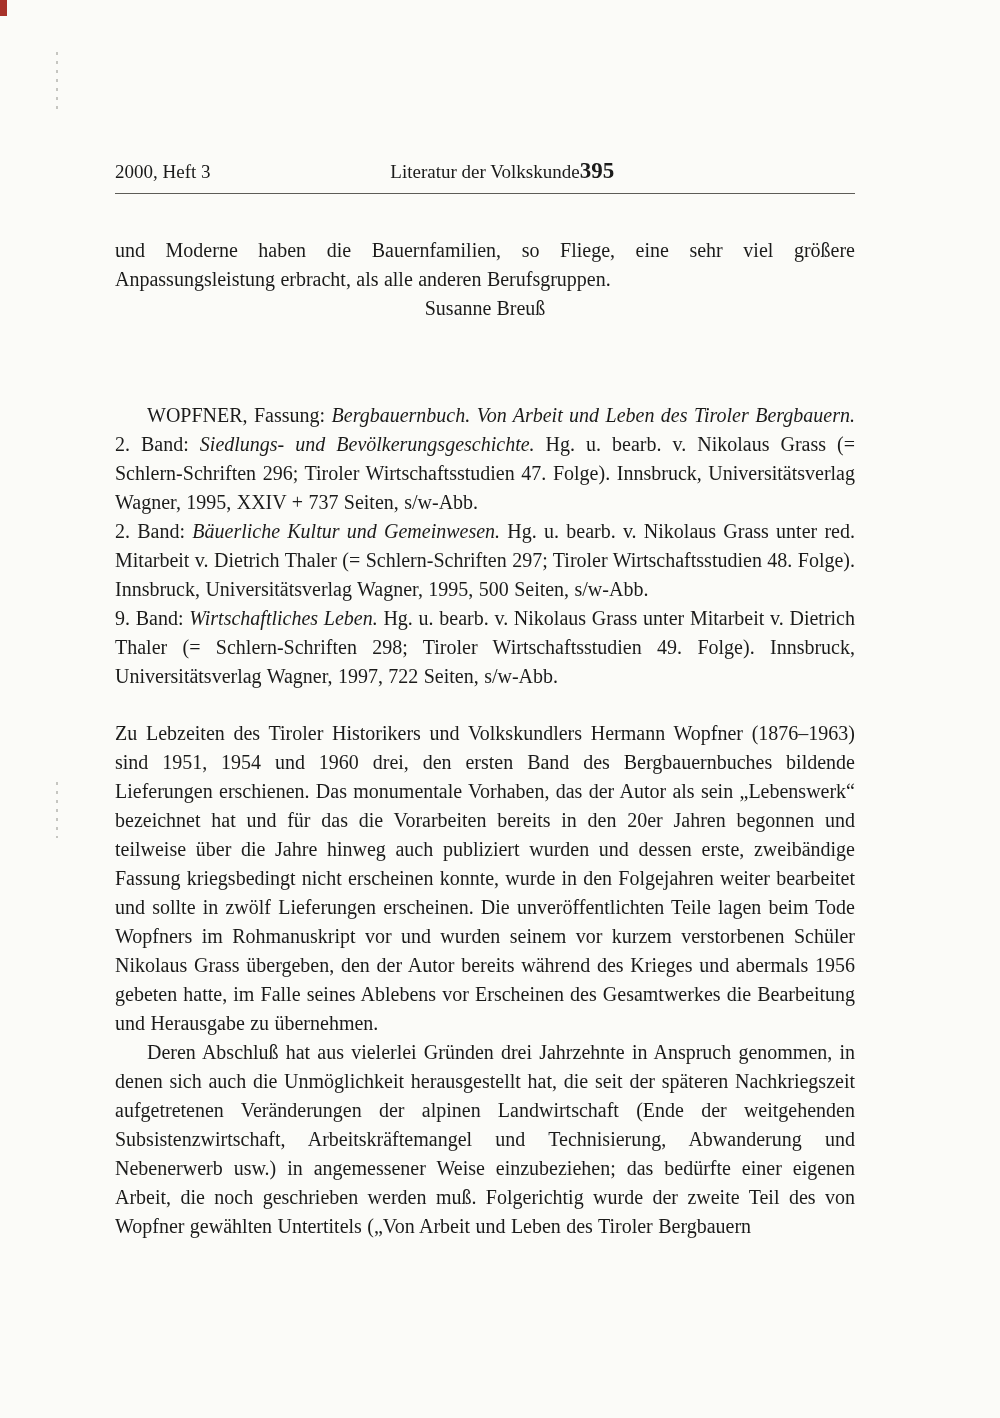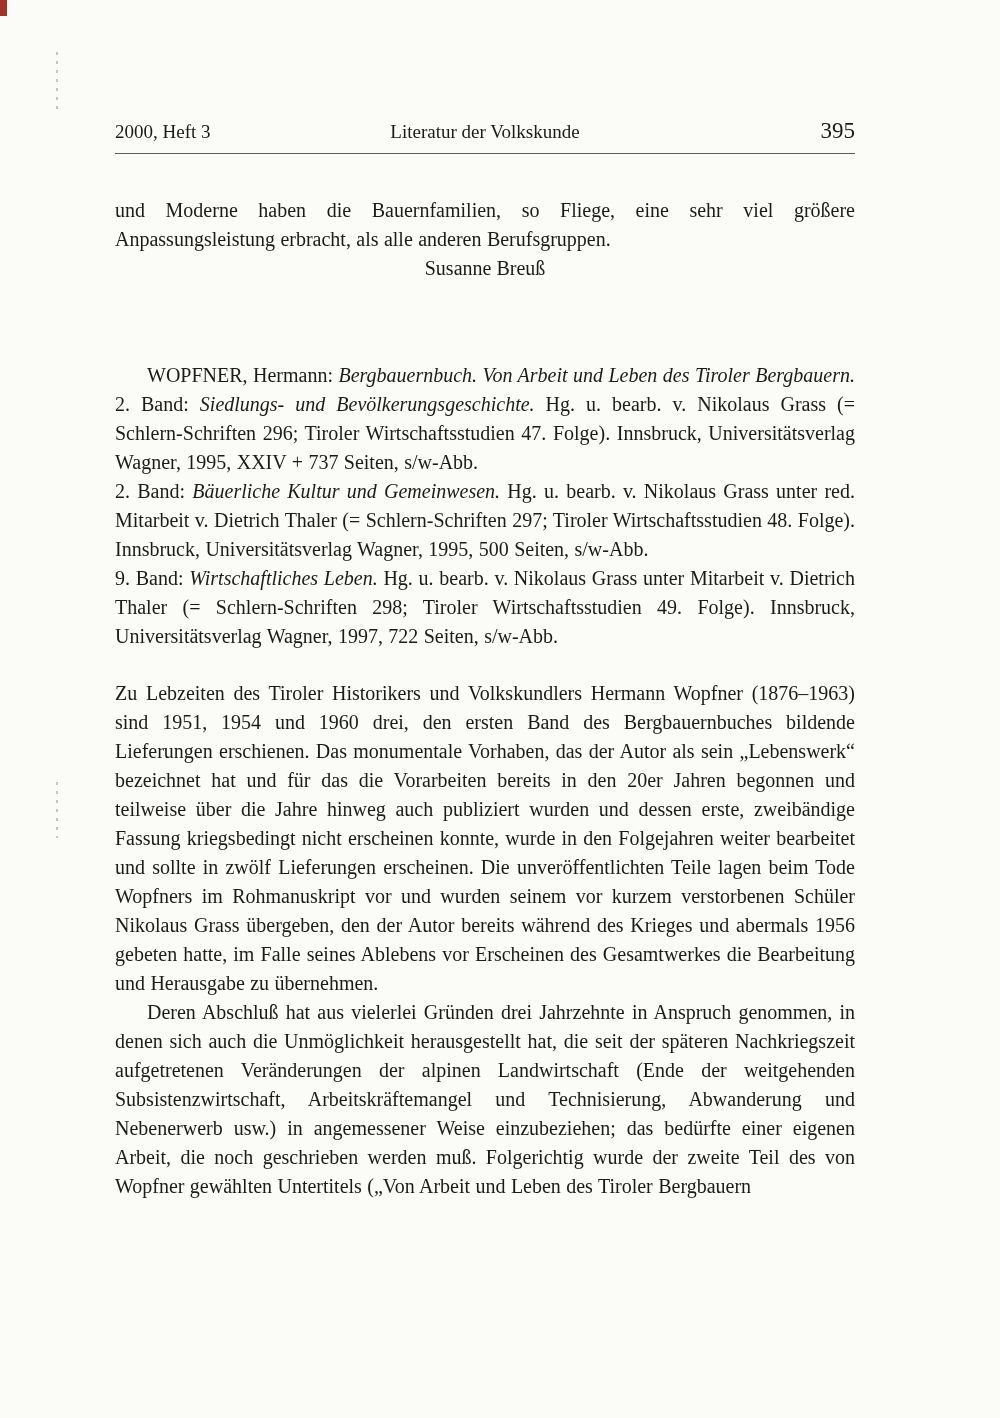--- a/index.html
+++ b/index.html
@@ -22,24 +22,25 @@
     color: #1b1b1a;
     font-size: 20px;
     line-height: 29px;
   }
   
   .running-head {
     display: grid;
     grid-template-columns: 1fr auto 1fr;
     align-items: baseline;
     font-size: 19px;
+    margin-top: 40px;
   }
   .head-left   { text-align: left; }
   .head-center { text-align: right; }
-  .head-right  { text-align: right; font-size: 23px; }
+  .head-right  { font-size: 23px; font-weight: bold; }
   .head-rule {
     border: 0;
     border-bottom: 1.5px solid #5d5c57;
     margin-top: 7px;
   }
   
   p { margin: 0; }
   .para {
     text-align: justify;
     hyphens: auto;
@@ -83,21 +84,21 @@
     <span class="head-right">395</span>
   </header>
 
   <div class="head-rule"></div>
 
   <p class="para intro">und Moderne haben die Bauernfamilien, so Fliege, eine sehr viel größere Anpassungsleistung erbracht, als alle anderen Berufsgruppen.</p>
 
   <p class="author-line">Susanne Breuß</p>
 
   <div class="bibliography">
-    <p class="para indent-first"><span>WOPFNER, Hermann: </span><em>Bergbauernbuch. Von Arbeit und Leben des Tiroler Bergbauern.</em><span> 2. Band: </span><em>Siedlungs- und Bevölkerungsgeschichte.</em><span> Hg. u. bearb. v. Nikolaus Grass (= Schlern-Schriften 296; Tiroler Wirtschaftsstudien 47. Folge). Innsbruck, Universitätsverlag Wagner, 1995, XXIV + 737 Seiten, s/w-Abb.</span></p>
+    <p class="para indent-first"><span>WOPFNER, Fassung: </span><em>Bergbauernbuch. Von Arbeit und Leben des Tiroler Bergbauern.</em><span> 2. Band: </span><em>Siedlungs- und Bevölkerungsgeschichte.</em><span> Hg. u. bearb. v. Nikolaus Grass (= Schlern-Schriften 296; Tiroler Wirtschaftsstudien 47. Folge). Innsbruck, Universitätsverlag Wagner, 1995, XXIV + 737 Seiten, s/w-Abb.</span></p>
     <p class="para"><span>2. Band: </span><em>Bäuerliche Kultur und Gemeinwesen.</em><span> Hg. u. bearb. v. Nikolaus Grass unter red. Mitarbeit v. Dietrich Thaler (= Schlern-Schriften 297; Tiroler Wirtschaftsstudien 48. Folge). Innsbruck, Universitätsverlag Wagner, 1995, 500 Seiten, s/w-Abb.</span></p>
     <p class="para"><span>9. Band: </span><em>Wirtschaftliches Leben.</em><span> Hg. u. bearb. v. Nikolaus Grass unter Mitarbeit v. Dietrich Thaler (= Schlern-Schriften 298; Tiroler Wirtschaftsstudien 49. Folge). Innsbruck, Universitätsverlag Wagner, 1997, 722 Seiten, s/w-Abb.</span></p>
   </div>
 
   <p class="para body-para first">Zu Lebzeiten des Tiroler Historikers und Volkskundlers Hermann Wopfner (1876–1963) sind 1951, 1954 und 1960 drei, den ersten Band des Bergbauernbuches bildende Lieferungen erschienen. Das monumentale Vorhaben, das der Autor als sein „Lebenswerk“ bezeichnet hat und für das die Vorarbeiten bereits in den 20er Jahren begonnen und teilweise über die Jahre hinweg auch publiziert wurden und dessen erste, zweibändige Fassung kriegsbedingt nicht erscheinen konnte, wurde in den Folgejahren weiter bearbeitet und sollte in zwölf Lieferungen erscheinen. Die unveröffentlichten Teile lagen beim Tode Wopfners im Rohmanuskript vor und wurden seinem vor kurzem verstorbenen Schüler Nikolaus Grass übergeben, den der Autor bereits während des Krieges und abermals 1956 gebeten hatte, im Falle seines Ablebens vor Erscheinen des Gesamtwerkes die Bearbeitung und Herausgabe zu übernehmen.</p>
 
   <p class="para body-para indent-first">Deren Abschluß hat aus vielerlei Gründen drei Jahrzehnte in Anspruch genommen, in denen sich auch die Unmöglichkeit herausgestellt hat, die seit der späteren Nachkriegszeit aufgetretenen Veränderungen der alpinen Landwirtschaft (Ende der weitgehenden Subsistenzwirtschaft, Arbeitskräftemangel und Technisierung, Abwanderung und Nebenerwerb usw.) in angemessener Weise einzubeziehen; das bedürfte einer eigenen Arbeit, die noch geschrieben werden muß. Folgerichtig wurde der zweite Teil des von Wopfner gewählten Untertitels („Von Arbeit und Leben des Tiroler Bergbauern</p>
 
 </div>
 

